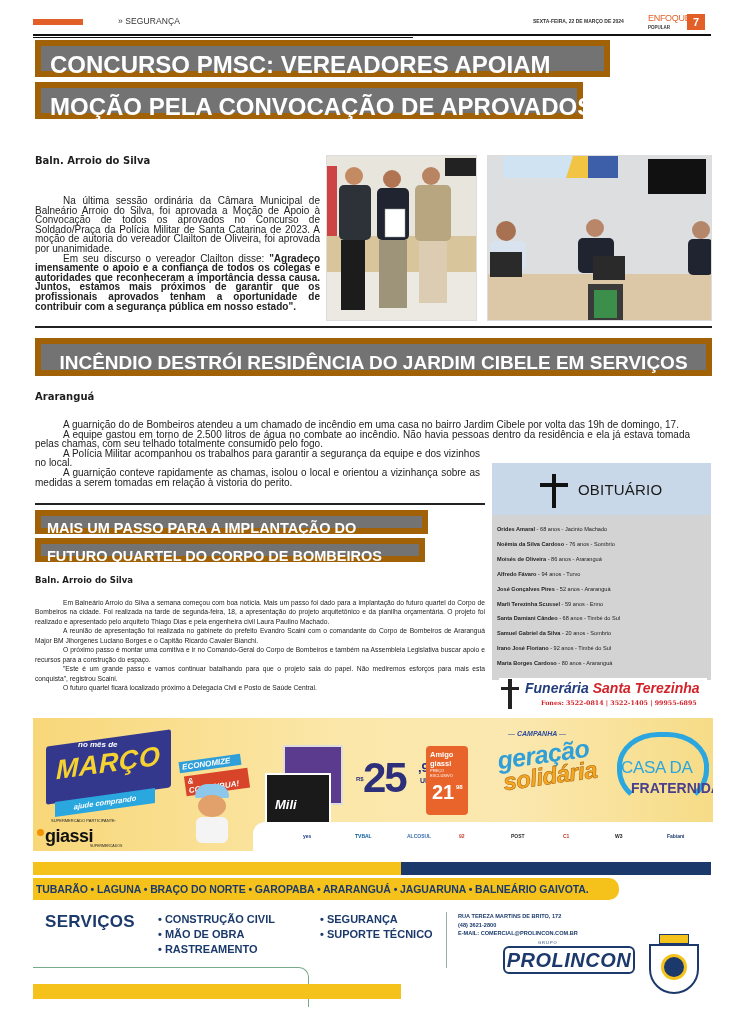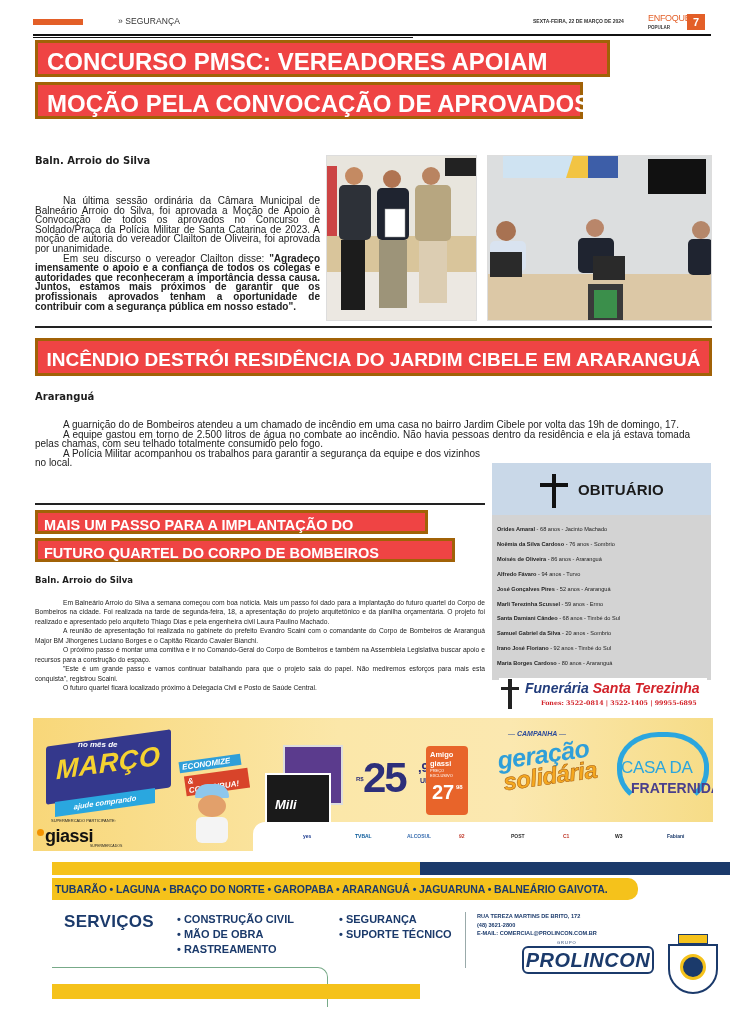--- a/index.html
+++ b/index.html
@@ -10,21 +10,21 @@
   .hdr { position: absolute; left: 33px; top: 14px; width: 678px; height: 20px; }
   .hdr-bar { position: absolute; left: 0; top: 5px; width: 50px; height: 6px; background: #e35f28; }
   .hdr-section { position: absolute; left: 58px; top: 2px; font-size: 8.5px; color: #333; letter-spacing: 0.1px; margin-left: 27px; }
   .hdr-date { position: absolute; left: 500px; top: 4px; font-size: 5px; font-weight: bold; color: #333; }
   .hdr-brand { position: absolute; left: 615px; top: 0px; font-size: 9px; color: #e35f28; line-height: 9px; letter-spacing: -0.3px; }
   .hdr-brand small { display: block; font-size: 4.5px; font-weight: bold; color: #333; letter-spacing: 0; }
   .hdr-page { position: absolute; left: 654px; top: 0; width: 18px; height: 16px; background: #e35f28; color: #fff; font-weight: bold; font-size: 11px; text-align: center; line-height: 16px; }
   .hdr-rule { position: absolute; left: 33px; top: 34px; width: 678px; height: 2px; background: #111; }
   .hdr-rule2 { position: absolute; left: 33px; top: 37px; width: 380px; height: 1px; background: #111; }
 
-  .title-box { position: absolute; background: #ef4444; color: #fff; font-weight: bold; white-space: nowrap; border: 3px solid #a16207; }
+  .title-box { position: absolute; background: #737373; color: #fff; font-weight: bold; white-space: nowrap; border: 6px solid #a16207; }
   .t1 { left: 35px; top: 40px; width: 575px; height: 37px; font-size: 24px; line-height: 37px; padding-left: 9px; }
   .t2 { left: 35px; top: 82px; width: 548px; height: 37px; font-size: 24px; line-height: 37px; padding-left: 9px; }
 
   .dateline { position: absolute; font-weight: bold; font-family: "DejaVu Sans", sans-serif; color: #1e1e1e; }
   .d1 { left: 35px; top: 155px; font-size: 10px; }
   .body-text { position: absolute; font-size: 10px; line-height: 9.6px; color: #222; text-align: justify; }
   .body-text p { text-indent: 28px; }
   .b1 { left: 35px; top: 196px; width: 285px; }
   .b1 .strong { font-weight: bold; }
 
@@ -35,27 +35,27 @@
   .rule { position: absolute; height: 2px; background: #222; }
   .r1 { left: 35px; top: 326px; width: 677px; }
 
   .t3 { left: 35px; top: 338px; width: 677px; height: 38px; font-size: 19px; line-height: 38px; text-align: center; }
   .d2 { left: 35px; top: 391px; font-size: 10px; }
   .b2 { left: 35px; top: 420px; width: 655px; }
   .b2 .narrow { width: 445px; }
 
   .r2 { left: 35px; top: 503px; width: 450px; }
   .t4 { left: 35px; top: 510px; width: 393px; height: 24px; font-size: 14.5px; line-height: 24px; padding-left: 6px; }
-  .t5 { left: 35px; top: 538px; width: 420px; height: 24px; font-size: 14.5px; line-height: 24px; padding-left: 6px; }
+  .t5 { left: 35px; top: 538px; width: 390px; height: 24px; font-size: 14.5px; line-height: 24px; padding-left: 6px; }
   .d3 { left: 35px; top: 575px; font-size: 8.5px; }
   .b3 { left: 35px; top: 598px; width: 450px; font-size: 6.7px; line-height: 9.45px; }
 
   
   .obit { position: absolute; left: 492px; top: 463px; width: 219px; height: 217px; background: #d3d3d3; }
-  .obit-head { height: 52px; background: #c9d8e8; position: relative; font-weight: bold; }
+  .obit-head { height: 52px; background: #c9d8e8; position: relative; }
   .obit-cross { position: absolute; left: 48px; top: 11px; width: 28px; height: 34px; }
   .obit-cross::before { content: ""; position: absolute; left: 12px; top: 0; width: 4px; height: 34px; background: #111; }
   .obit-cross::after { content: ""; position: absolute; left: 0; top: 9px; width: 28px; height: 4px; background: #111; }
   .obit-title { position: absolute; left: 86px; top: 18px; font-size: 15px; color: #1a1a1a; letter-spacing: 0.2px; }
   .obit-list { list-style: none; padding: 7px 0 0 5px; }
   .obit-list li { font-size: 5.6px; line-height: 14.9px; color: #222; white-space: nowrap; }
   .obit-list li b { font-weight: bold; }
 
   .fun { position: absolute; left: 499px; top: 678px; width: 208px; height: 32px; background: #fff; }
   .fun-logo { position: absolute; left: 0; top: 1px; width: 22px; height: 30px; font-size: 7px; color: #c00; }
@@ -98,21 +98,21 @@
   .camp-label { position: absolute; left: 475px; top: 12px; font-size: 7px; color: #2b4a9a; font-weight: bold; font-style: italic; }
   .geracao { position: absolute; left: 464px; top: 22px; font-size: 25px; font-weight: bold; color: #2f9fd9; font-style: italic; transform: rotate(-8deg); letter-spacing: -0.5px; }
   .solidaria { position: absolute; left: 470px; top: 44px; font-size: 24px; font-weight: bold; color: #f5a81f; font-style: italic; transform: rotate(-8deg); -webkit-text-stroke: 0.5px #a35a10; letter-spacing: -0.5px; }
   .heart { position: absolute; left: 584px; top: 14px; width: 92px; height: 76px; border: 5px solid #2ba6de; border-radius: 45% 45% 50% 50%; border-bottom-color: transparent; }
   .casa { position: absolute; left: 588px; top: 40px; font-size: 17px; color: #2ba6de; letter-spacing: -0.3px; }
   .fraternidade { position: absolute; left: 598px; top: 62px; font-size: 14px; font-weight: bold; color: #4a3f8c; }
   .sponsor-strip { position: absolute; left: 220px; top: 104px; width: 460px; height: 29px; background: #fff; border-radius: 12px 0 0 0; }
   .sponsor { position: absolute; top: 11px; font-size: 5px; font-weight: bold; }
 
   
-  .ad2 { position: absolute; left: 33px; top: 862px; width: 678px; height: 152px; margin-left: 19px; }
+  .ad2 { position: absolute; left: 33px; top: 862px; width: 678px; height: 152px; }
   .ad2-top-y { position: absolute; left: 0; top: 0; width: 368px; height: 13px; background: #f5c21b; }
   .ad2-top-b { position: absolute; left: 368px; top: 0; width: 310px; height: 13px; background: #1b3a6b; }
   .ad2-cities { position: absolute; left: 0; top: 16px; width: 586px; height: 22px; background: #f5c21b; border-radius: 0 10px 10px 0; font-size: 10.5px; font-weight: bold; color: #1b3a6b; line-height: 22px; padding-left: 3px; white-space: nowrap; letter-spacing: -0.1px; }
   .servicos { position: absolute; left: 12px; top: 50px; font-size: 17px; font-weight: bold; color: #1b3a6b; letter-spacing: 0.3px; }
   .svc { position: absolute; font-size: 11px; font-weight: bold; color: #1b3a6b; line-height: 15px; white-space: nowrap; }
   .svc1 { left: 125px; top: 50px; }
   .svc2 { left: 287px; top: 50px; }
   .ad2-vline { position: absolute; left: 413px; top: 50px; width: 1px; height: 56px; background: #9aa; }
   .ad2-curve { position: absolute; left: 0; top: 105px; width: 276px; height: 40px; border-top: 1px solid #7a8; border-right: 1px solid #7a8; border-radius: 0 10px 0 0; }
   .ad2-bot-y { position: absolute; left: 0; top: 122px; width: 368px; height: 15px; background: #f5c21b; }
@@ -186,26 +186,27 @@
     <rect x="105" y="100" width="32" height="24" fill="#2a2a2a"></rect>
     <circle cx="213" cy="74" r="9" fill="#b5876a"></circle>
     <rect x="200" y="83" width="25" height="36" rx="5" fill="#1f2430"></rect>
     <rect x="100" y="128" width="35" height="38" fill="#3a3a3a"></rect>
     <rect x="106" y="134" width="23" height="28" fill="#3b8f4b"></rect>
   </svg>
 </div>
 
 <div class="rule r1"></div>
 
-<div class="title-box t3">INCÊNDIO DESTRÓI RESIDÊNCIA DO JARDIM CIBELE EM ARARANGUÁ</div>
+<div class="title-box t3">INCÊNDIO DESTRÓI RESIDÊNCIA DO JARDIM CIBELE EM SERVIÇOS</div>
 <div class="dateline d2">Araranguá</div>
 <div class="body-text b2">
   <p>A guarnição do de Bombeiros atendeu a um chamado de incêndio em uma casa no bairro Jardim Cibele por volta das 19h de domingo, 17.</p>
   <p>A equipe gastou em torno de 2.500 litros de água no combate ao incêndio. Não havia pessoas dentro da residência e ela já estava tomada pelas chamas, com seu telhado totalmente consumido pelo fogo.</p>
   <p class="narrow">A Polícia Militar acompanhou os trabalhos para garantir a segurança da equipe e dos vizinhos no local.</p>
+  <p class="narrow">A guarnição conteve rapidamente as chamas, isolou o local e orientou a vizinhança sobre as medidas a serem tomadas em relação à vistoria do perito.</p>
 </div>
 
 <div class="rule r2"></div>
 
 <div class="title-box t4">MAIS UM PASSO PARA A IMPLANTAÇÃO DO</div>
 <div class="title-box t5">FUTURO QUARTEL DO CORPO DE BOMBEIROS</div>
 <div class="dateline d3">Baln. Arroio do Silva</div>
 <div class="body-text b3">
   <p>Em Balneário Arroio do Silva a semana começou com boa notícia. Mais um passo foi dado para a implantação do futuro quartel do Corpo de Bombeiros na cidade. Foi realizada na tarde de segunda-feira, 18, a apresentação do projeto arquitetônico e da planilha orçamentária. O projeto foi realizado e apresentado pelo arquiteto Thiago Dias e pela engenheira civil Laura Paulino Machado.</p>
   <p>A reunião de apresentação foi realizada no gabinete do prefeito Evandro Scaini com o comandante do Corpo de Bombeiros de Araranguá Major BM Jihorgenes Luciano Borges e o Capitão Ricardo Cavaler Bianchi.</p>
@@ -260,21 +261,21 @@
         <span>Mili</span>
       </div>
   </div>
   <div class="price-rs">R$</div>
   <div class="price-main">25</div>
   <div class="price-cents">,98</div>
   <div class="price-unid">UNID.</div>
   <div class="excl">
     <div class="excl-brand">Amigo giassi</div>
     <div class="excl-label">PREÇO EXCLUSIVO</div>
-    <div class="excl-price">27</div>
+    <div class="excl-price">21</div>
     <div class="excl-cents">98</div>
   </div>
   <div class="camp-label">— CAMPANHA —</div>
   <div class="geracao">geração</div>
   <div class="solidaria">solidária</div>
   <div class="heart"></div>
   <div class="casa">CASA DA</div>
   <div class="fraternidade">FRATERNIDADE</div>
   <div class="sponsor-strip" id="sponsor-strip">
       <div class="sponsor" style="left: 50px; color: rgb(27, 58, 143);">yes</div>

